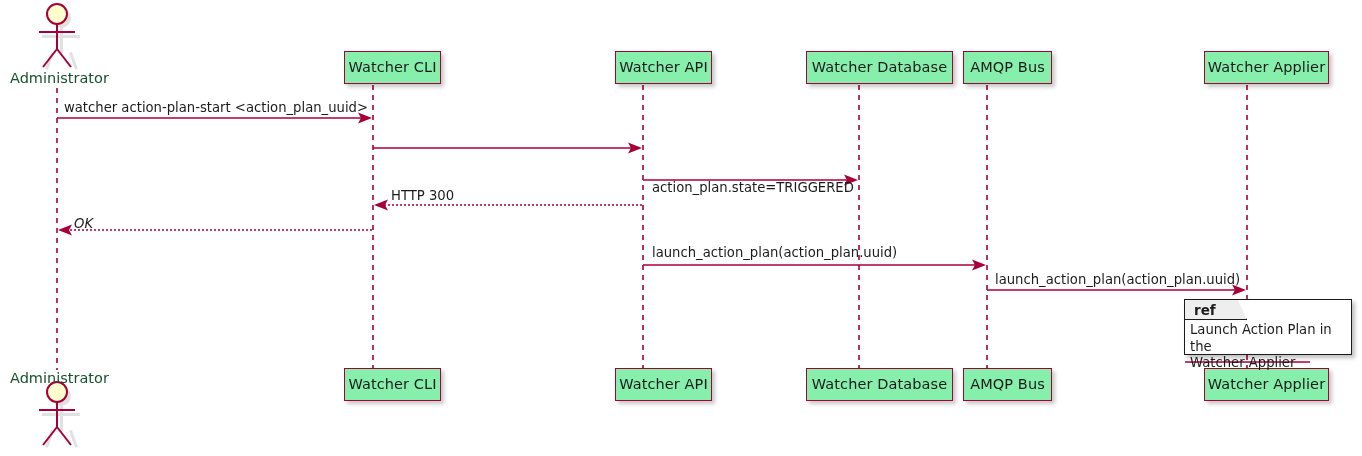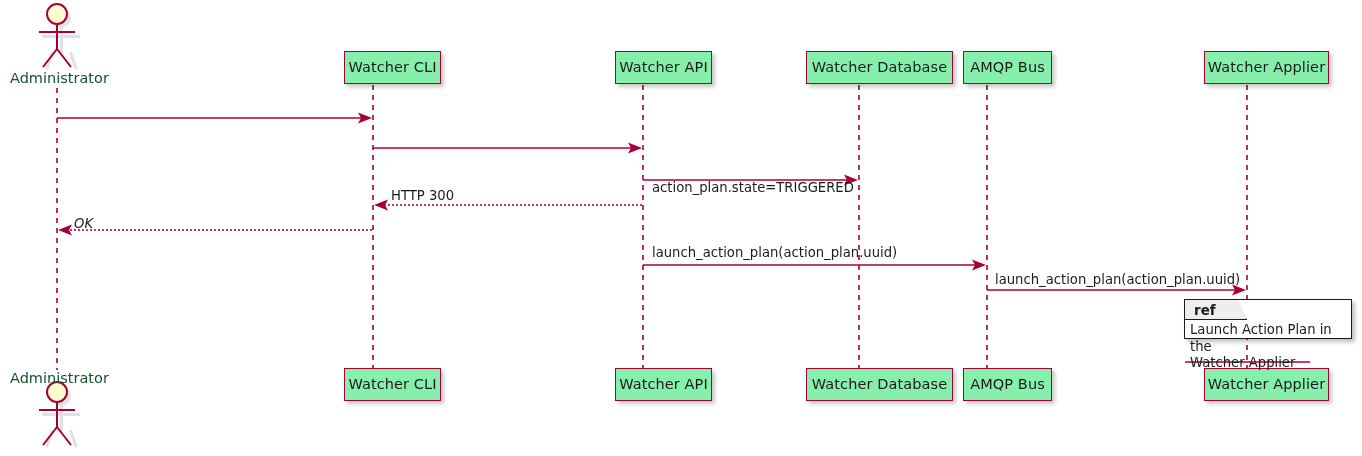--- a/index.html
+++ b/index.html
@@ -234,33 +234,34 @@
   </div>
 
   <div class="pbox" style="left:943px; top:368px; width:89px; height:33px;">
     <span>AMQP Bus</span>
   </div>
 
   <div class="pbox" style="left:1184px; top:368px; width:125px; height:33px;">
     <span>Watcher Applier</span>
   </div>
 
+  <div class="msg-label" style="left:64px; top:101px;">watcher action-plan-start &lt;action_plan_uuid&gt;</div>
 
 
   <div class="msg-label" style="left:652px; top:161px;margin-top:20px;">action_plan.state=TRIGGERED</div>
 
   <div class="msg-label" style="left:391px; top:189px;">HTTP 300</div>
 
   <div class="msg-label" style="left:74px; top:217px;font-style:italic;">OK</div>
 
   <div class="msg-label" style="left:652px; top:246px;">launch_action_plan(action_plan.uuid)</div>
 
   <div class="msg-label" style="left:995px; top:273px;">launch_action_plan(action_plan.uuid)</div>
 
-  <div class="ref-frame" style="left:1184px; top:299px; width:168px; height:40px;padding-left:32px;">
+  <div class="ref-frame" style="left:1184px; top:299px; width:168px; height:56px;padding-left:32px;">
     <div class="ref-tab" style="width:62px;">
       <span>ref</span>
     </div>
     <div class="ref-body">
       <div>Launch Action Plan in the</div>
       <div>Watcher Applier</div>
     </div>
   </div>
 
 </div>

